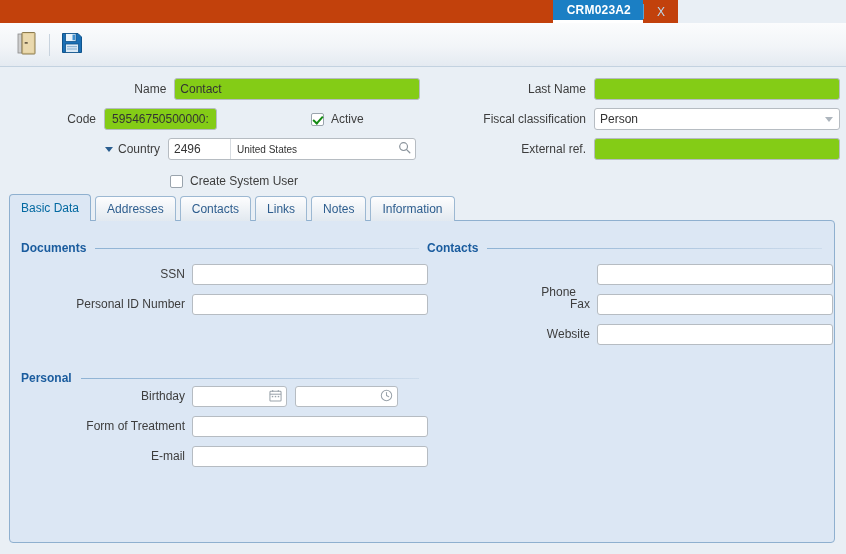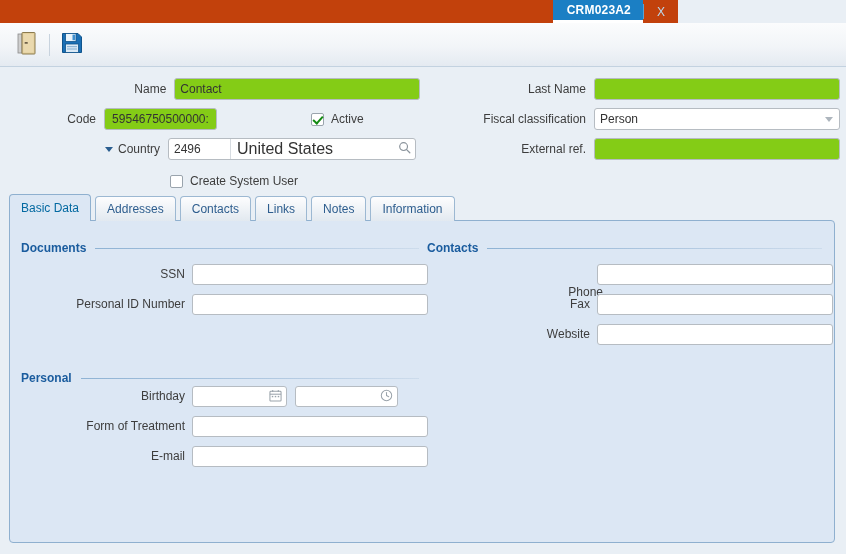--- a/index.html
+++ b/index.html
@@ -158,21 +158,21 @@
     display: flex; align-items: center;
     padding-left: 5px;
     font-size: 12px;
     border-right: 1px solid #d7dce1;
     box-sizing: border-box;
   }
   .lookup-desc {
     flex: 1;
     display: flex; align-items: center;
     padding-left: 6px;
-    font-size: 16px;
+    font-size: 10px;
   }
   .lookup-btn {
     width: 22px;
     display: flex; align-items: center; justify-content: center;
   }
 
   
   .cbwrap {
     display: flex;
     align-items: center;
@@ -432,21 +432,21 @@
   <div class="pinput" style="position:absolute; left:182px; top:43px; width:236px;"></div>
 
   <div class="plabel" style="left:20px; top:73px; width:155px;">Personal ID Number</div>
   <div class="pinput" style="position:absolute; left:182px; top:73px; width:236px;"></div>
 
   <div class="group-head" style="left:417px; top:20px; width:395px;">
     <span class="group-title">Contacts</span>
     <span class="group-rule" style="flex:1;"></span>
   </div>
 
-  <div class="plabel" style="left:438px; top:43px; width:155px;margin-top:18px;">Phone</div>
+  <div class="plabel" style="left:411px; top:43px; width:155px;margin-top:18px;">Phone</div>
   <div class="pinput" style="position:absolute; left:587px; top:43px; width:236px;"></div>
 
   <div class="plabel" style="left:425px; top:73px; width:155px;">Fax</div>
   <div class="pinput" style="position:absolute; left:587px; top:73px; width:236px;"></div>
 
   <div class="plabel" style="left:425px; top:103px; width:155px;">Website</div>
   <div class="pinput" style="position:absolute; left:587px; top:103px; width:236px;"></div>
 
   <div class="group-head" style="left:11px; top:150px; width:398px;">
     <span class="group-title">Personal</span>

